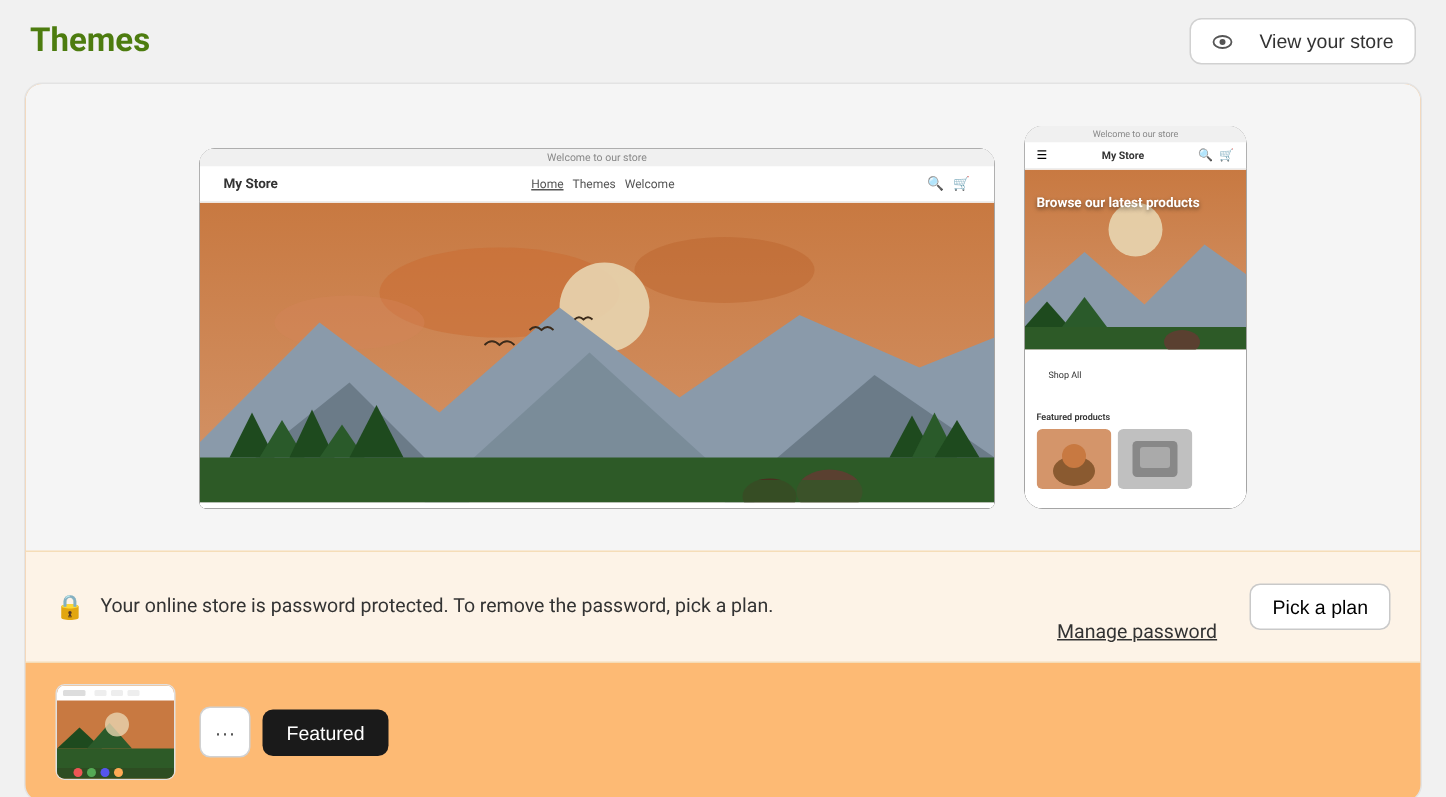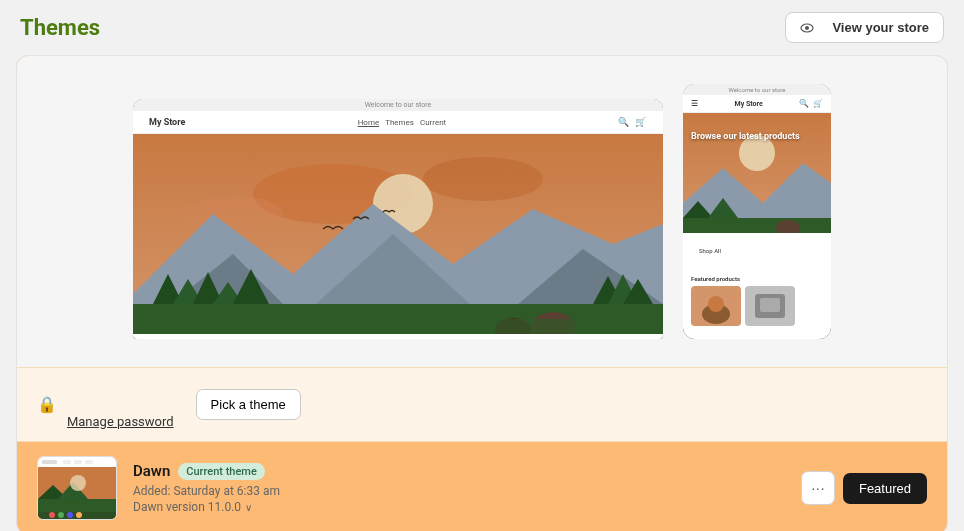--- a/index.html
+++ b/index.html
@@ -26,21 +26,21 @@
     }
     .view-store-btn {
       display: flex;
       align-items: center;
       gap: 18px;
       background: #fff;
       border: 1px solid #d1d1d1;
       border-radius: 8px;
       padding: 7px 14px;
       font-size: 13px;
-      font-weight: 700;
+      font-weight: 400;
       color: #333;
       cursor: pointer;
     }
 
     
     .main-card {
       margin: 0 16px 12px 16px;
       background: #fdba74;
       border-radius: 12px;
       border: 1px solid #e3e3e3;
@@ -301,21 +301,21 @@
   <div class="preview-area">
 
     <div class="desktop-mockup">
       <div class="desktop-screen">
         <div class="desktop-url-bar">Welcome to our store</div>
         <div class="desktop-nav">
           <span class="desktop-nav-logo">My Store</span>
           <div class="desktop-nav-links">
             <span>Home</span>
             <span>Themes</span>
-            <span>Current</span>
+            <span>Welcome</span>
           </div>
           <div class="desktop-nav-icons">
             <span>🔍</span>
             <span>🛒</span>
           </div>
         </div>
 
         <div class="store-scene">
           <svg class="scene-svg" viewBox="0 0 530 200" preserveAspectRatio="xMidYMid slice">
 
@@ -419,22 +419,23 @@
             </div>
           </div>
         </div>
       </div>
     </div>
 
   </div>
 
   <div class="password-banner">
     <span class="password-banner-icon">🔒</span>
+    <span class="password-banner-text">Your online store is password protected. To remove the password, pick a plan.</span>
     <a class="manage-password-link">Manage password</a>
-    <button class="pick-plan-btn">Pick a theme</button>
+    <button class="pick-plan-btn">Pick a plan</button>
   </div>
 
   <div class="theme-row">
     <div class="theme-thumbnail">
       <svg width="80" height="64" viewBox="0 0 80 64">
         <rect width="80" height="64" fill="#c87941"></rect>
         <rect x="0" y="0" width="80" height="10" fill="#fff"></rect>
         <rect x="4" y="3" width="15" height="4" rx="1" fill="#ddd"></rect>
         <rect x="25" y="3" width="8" height="4" rx="1" fill="#eee"></rect>
         <rect x="36" y="3" width="8" height="4" rx="1" fill="#eee"></rect>
@@ -444,31 +445,20 @@
         <polygon points="20,42 35,25 50,42" fill="#2a5a2a"></polygon>
         <circle cx="40" cy="26" r="8" fill="#e8d5b0" opacity="0.8"></circle>
         <rect x="0" y="55" width="80" height="10" fill="#2d4520" opacity="0.6"></rect>
 
         <circle cx="14" cy="58" r="3" fill="#e55"></circle>
         <circle cx="23" cy="58" r="3" fill="#5a5"></circle>
         <circle cx="32" cy="58" r="3" fill="#55e"></circle>
         <circle cx="41" cy="58" r="3" fill="#fa5"></circle>
       </svg>
     </div>
-    <div class="theme-info">
-      <div class="theme-name-row">
-        <span class="theme-name">Dawn</span>
-        <span class="current-theme-badge">Current theme</span>
-      </div>
-      <div class="theme-added">Added: Saturday at 6:33 am</div>
-      <div class="theme-version-row">
-        <span>Dawn version 11.0.0</span>
-        <span class="theme-version-chevron">∨</span>
-      </div>
-    </div>
     <div class="theme-actions">
       <button class="more-btn">
         <span>···</span>
       </button>
       <button class="customize-btn">Featured</button>
     </div>
   </div>
 
 </div>
 

